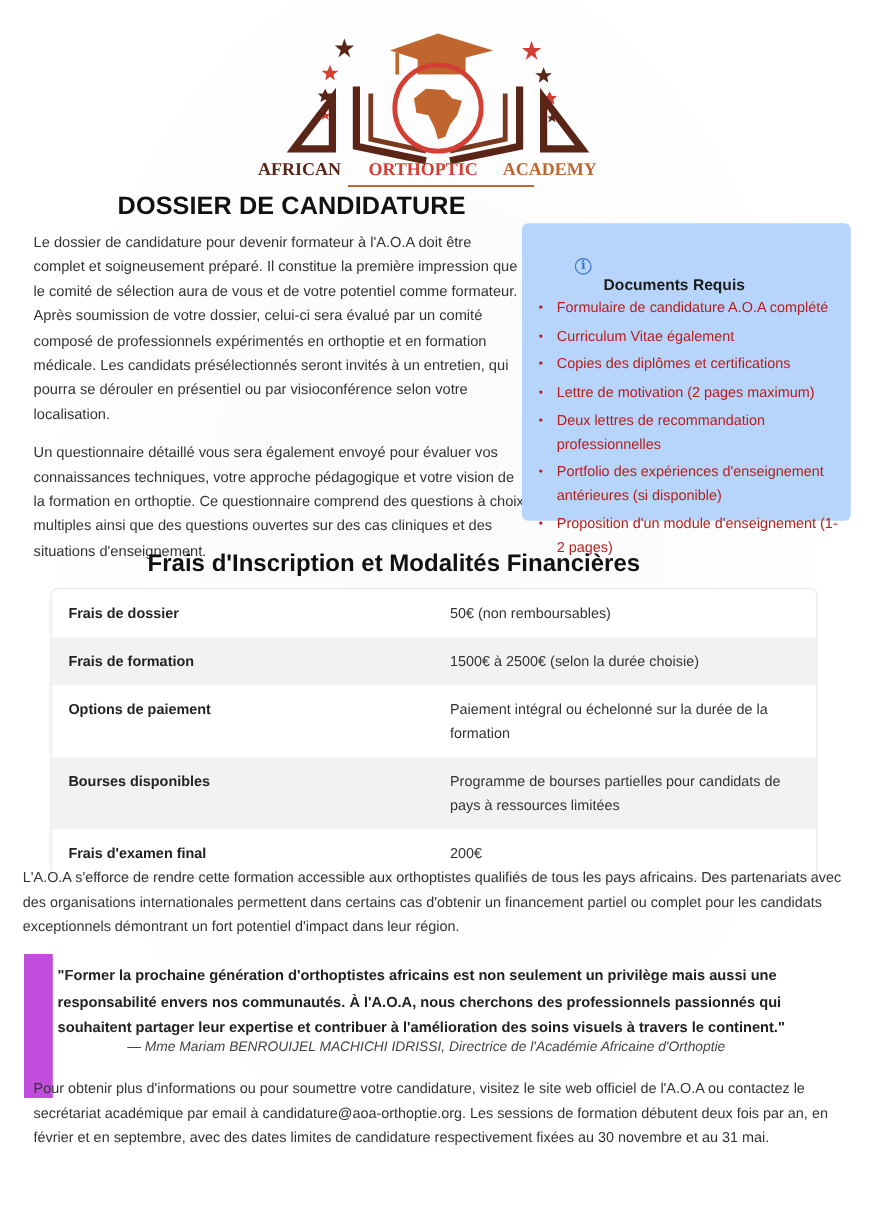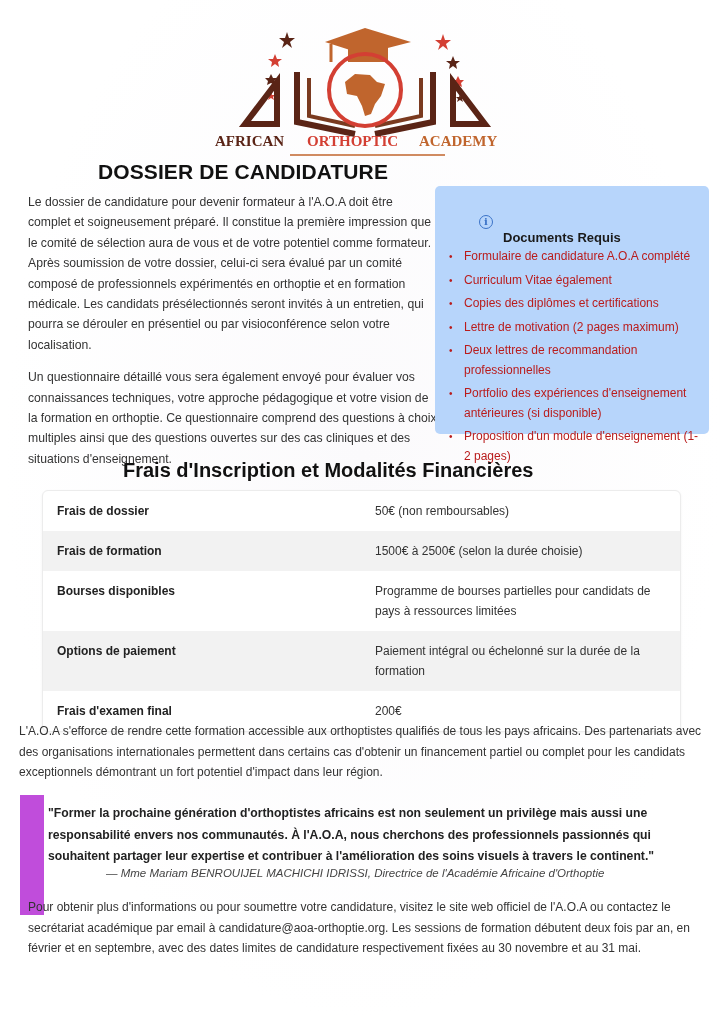--- a/index.html
+++ b/index.html
@@ -108,26 +108,26 @@
   <div class="fees-table">
     <div class="fees-row">
       <div class="fees-key">Frais de dossier</div>
       <div class="fees-val">50€ (non remboursables)</div>
     </div>
     <div class="fees-row">
       <div class="fees-key">Frais de formation</div>
       <div class="fees-val">1500€ à 2500€ (selon la durée choisie)</div>
     </div>
     <div class="fees-row">
+      <div class="fees-key">Options de paiement</div>
+      <div class="fees-val">Paiement intégral ou échelonné sur la durée de la formation</div>
+    </div>
+    <div class="fees-row">
       <div class="fees-key">Bourses disponibles</div>
       <div class="fees-val">Programme de bourses partielles pour candidats de pays à ressources limitées</div>
-    </div>
-    <div class="fees-row">
-      <div class="fees-key">Options de paiement</div>
-      <div class="fees-val">Paiement intégral ou échelonné sur la durée de la formation</div>
     </div>
     <div class="fees-row">
       <div class="fees-key">Frais d'examen final</div>
       <div class="fees-val">200€</div>
     </div>
   </div>
 
   <p class="access">L'A.O.A s'efforce de rendre cette formation accessible aux orthoptistes qualifiés de tous les pays africains. Des partenariats avec des organisations internationales permettent dans certains cas d'obtenir un financement partiel ou complet pour les candidats exceptionnels démontrant un fort potentiel d'impact dans leur région.</p>
 
   <div class="quote">

